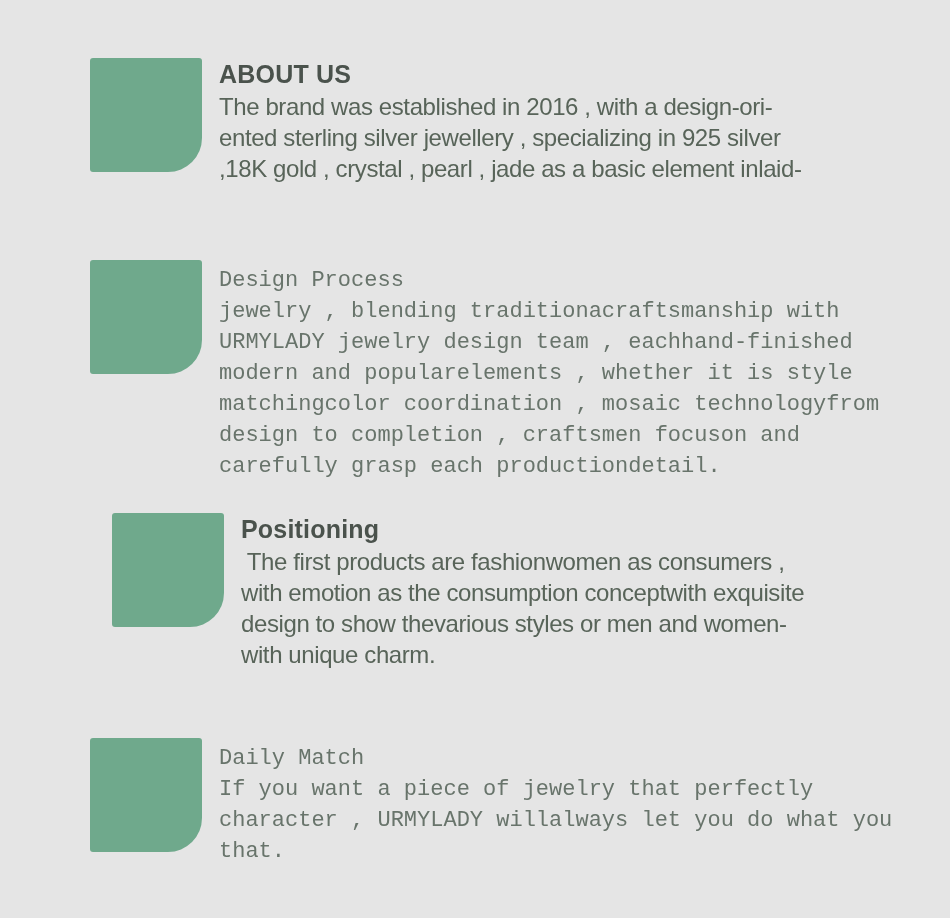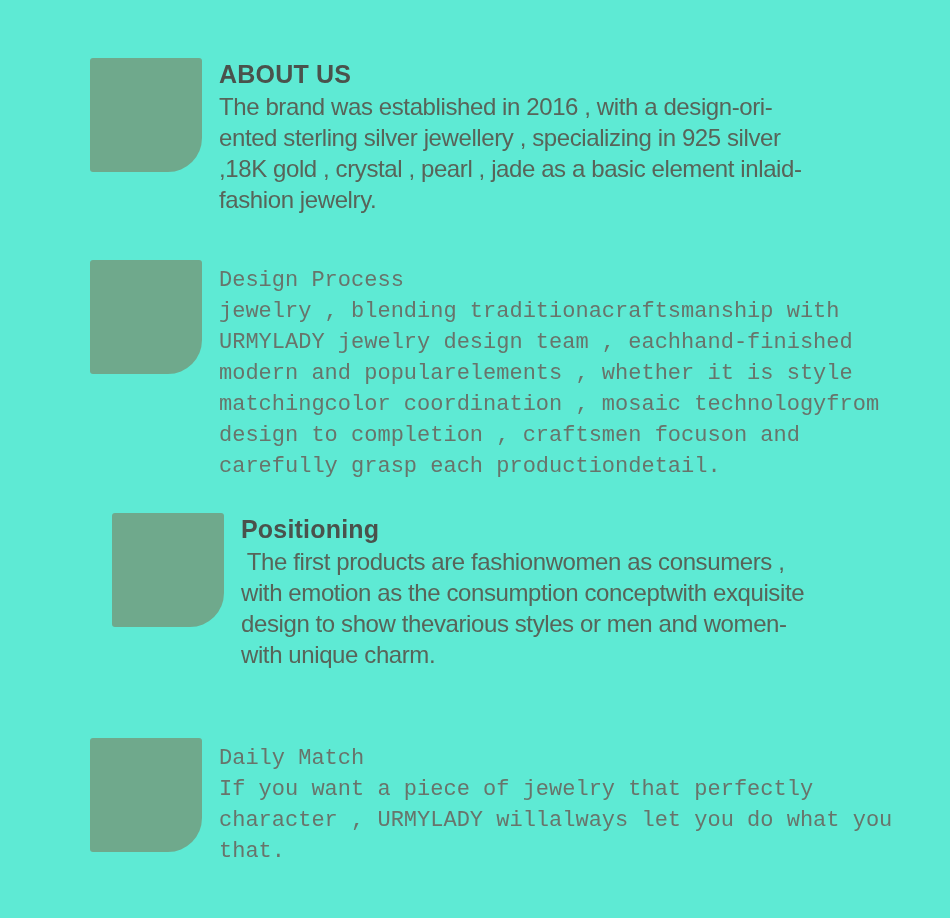--- a/index.html
+++ b/index.html
@@ -1,20 +1,20 @@
 <!DOCTYPE html>
 <html><head>
 <meta charset="utf-8">
 <style>
   html, body { margin: 0; padding: 0; }
   .canvas {
     position: relative;
     width: 950px;
     height: 918px;
-    background: #5eead4;
+    background: #e5e5e5;
     overflow: hidden;
     font-family: "Liberation Sans", sans-serif;
   }
   .section {
     position: absolute;
     left: 90px;
     display: flex;
     align-items: flex-start;
   }
   .accent-block {
@@ -71,21 +71,20 @@
 
 <div class="canvas">
 
   <div class="section sans" id="sec-about">
     <div class="accent-block"></div>
     <div class="text-col">
       <div class="heading">ABOUT US</div>
       <div class="line">The brand was established in 2016 , with a design-ori-</div>
       <div class="line">ented sterling silver jewellery , specializing in 925 silver</div>
       <div class="line">,18K gold , crystal , pearl , jade as a basic element inlaid-</div>
-      <div class="line">fashion jewelry.</div>
     </div>
   </div>
 
   <div class="section mono" id="sec-design">
     <div class="accent-block"></div>
     <div class="text-col">
       <div class="heading">Design Process</div>
       <div class="line">jewelry , blending traditionacraftsmanship with</div>
       <div class="line">URMYLADY jewelry design team , eachhand-finished</div>
       <div class="line">modern and popularelements , whether it is style</div>

